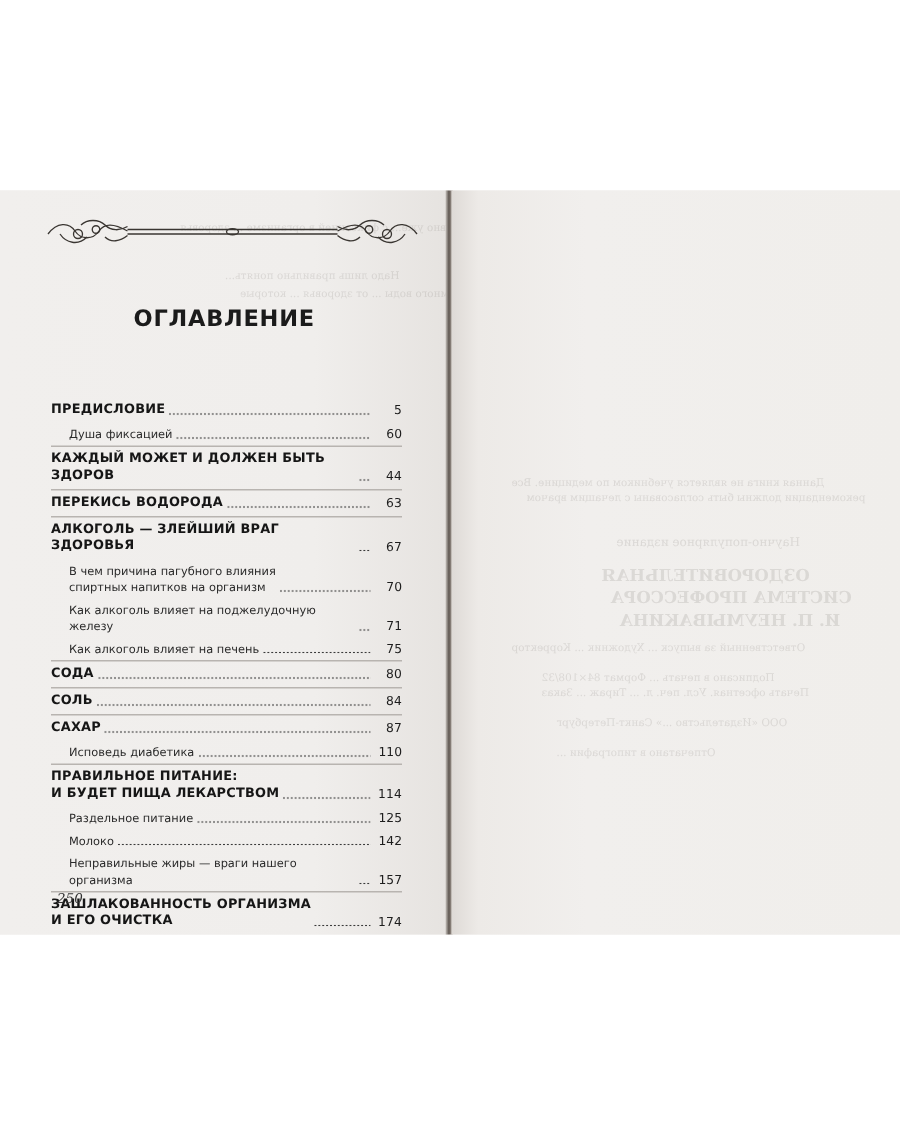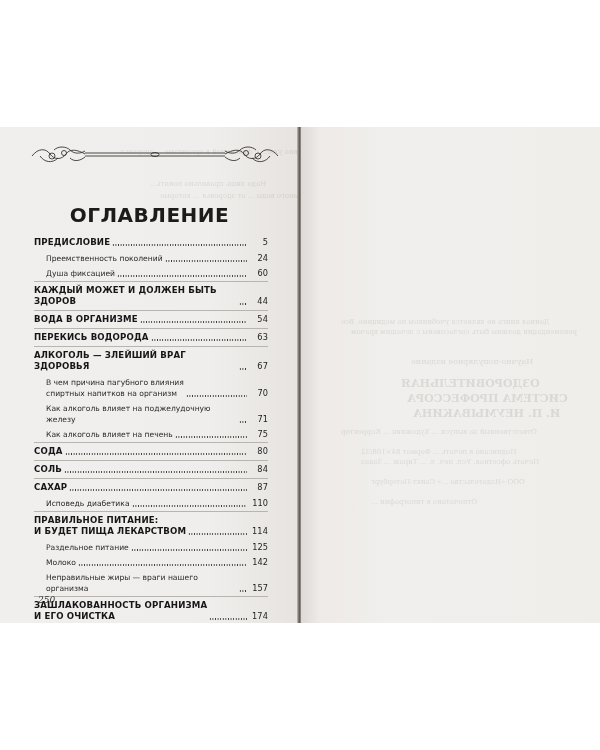--- a/index.html
+++ b/index.html
@@ -23,24 +23,24 @@
     position: absolute; left: 297px; top: 0; width: 5px; height: 496px;
     background: linear-gradient(90deg, #c9c4bf 0%, #5e5650 45%, #8a817a 70%, #d8d3ce 100%);
   }
 
   
   .ghost { position: absolute; color: rgba(120,115,110,0.18); font-family: "DejaVu Serif", serif; font-size: 7px; line-height: 10px; white-space: nowrap; transform: scaleX(-1); }
 
   .ornament { position: absolute; left: 30px; top: 17px; width: 250px; height: 22px; }
   .toc-title {
     position: absolute; left: 0; width: 299px; top: 76px; text-align: center;
-    font-family: "DejaVu Sans", sans-serif; font-weight: bold; font-size: 20px; letter-spacing: 0.5px; color: #1b1b1b;
+    font-family: "DejaVu Sans", sans-serif; font-weight: bold; font-size: 15px; letter-spacing: 0.5px; color: #1b1b1b;
   }
 
-  .toc { position: absolute; }
+  .toc { position: absolute; margin-top: 31px; }
   .toc.left { left: 34px; top: 107px; width: 234px; }
 
   .entry { position: relative; display: flex; align-items: flex-end; }
   .entry.major { font-weight: bold; font-size: 8.6px; letter-spacing: 0.15px; color: #161616; padding: 3px 0 3px 0; border-top: 1px solid #b8b4b0; }
   .entry.major.first { border-top: none; }
   .entry.minor { font-size: 7.6px; color: #2a2a2a; padding: 2px 0 2px 12px; }
   .entry .label { white-space: pre-line; line-height: 11px; flex: 0 1 auto; }
   .entry .dots {
     flex: 1 1 auto; margin: 0 3px 2px 2px; min-width: 8px; height: 8px;
     background-image: radial-gradient(circle, #3a3a3a 0.55px, transparent 0.75px);
@@ -83,38 +83,28 @@
 
     <div class="toc-title">ОГЛАВЛЕНИЕ</div>
 
     <div class="toc left">
       <div class="entry major first">
           <span class="label">ПРЕДИСЛОВИЕ</span>
           <span class="dots"></span>
           <span class="pg">5</span>
         </div>
       <div class="entry minor">
-          <span class="label">Преемственность поколений</span>
-          <span class="dots"></span>
-          <span class="pg">24</span>
-        </div>
-      <div class="entry minor">
           <span class="label">Душа фиксацией</span>
           <span class="dots"></span>
           <span class="pg">60</span>
         </div>
       <div class="entry major">
           <span class="label">КАЖДЫЙ МОЖЕТ И ДОЛЖЕН БЫТЬ ЗДОРОВ</span>
           <span class="dots"></span>
           <span class="pg">44</span>
-        </div>
-      <div class="entry major">
-          <span class="label">ВОДА В ОРГАНИЗМЕ</span>
-          <span class="dots"></span>
-          <span class="pg">54</span>
         </div>
       <div class="entry major">
           <span class="label">ПЕРЕКИСЬ ВОДОРОДА</span>
           <span class="dots"></span>
           <span class="pg">63</span>
         </div>
       <div class="entry major">
           <span class="label">АЛКОГОЛЬ — ЗЛЕЙШИЙ ВРАГ ЗДОРОВЬЯ</span>
           <span class="dots"></span>
           <span class="pg">67</span>

